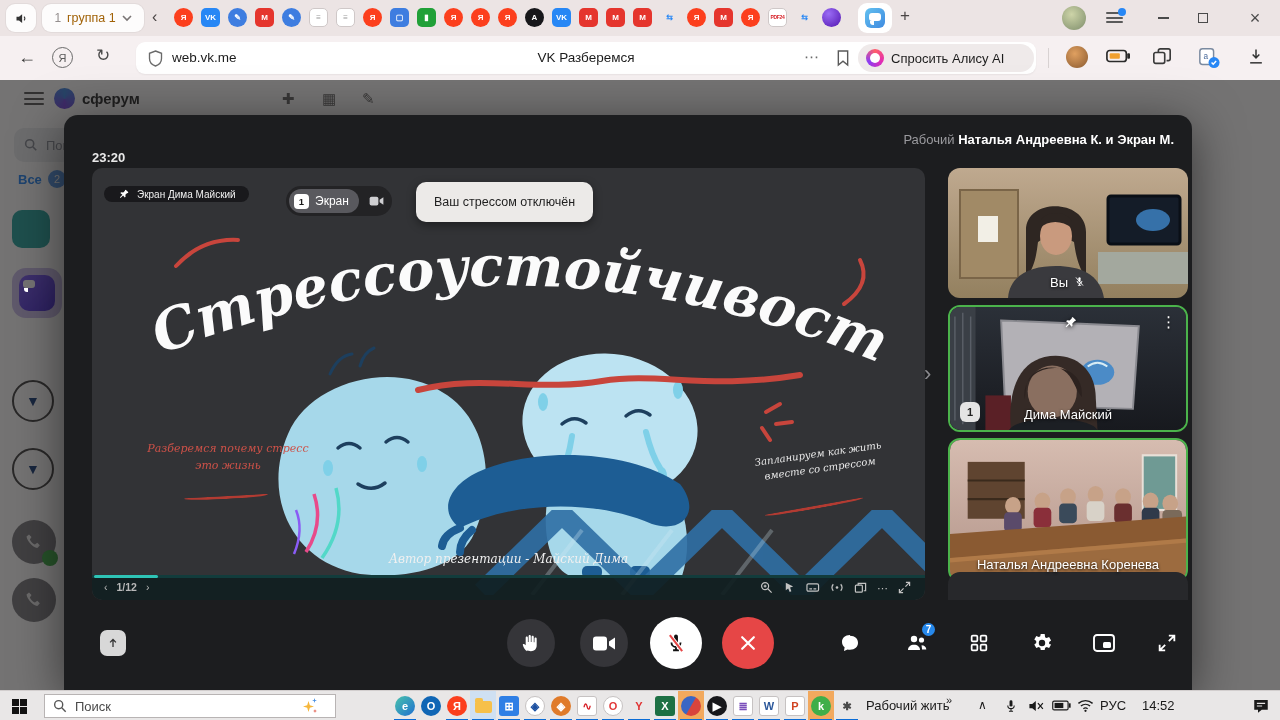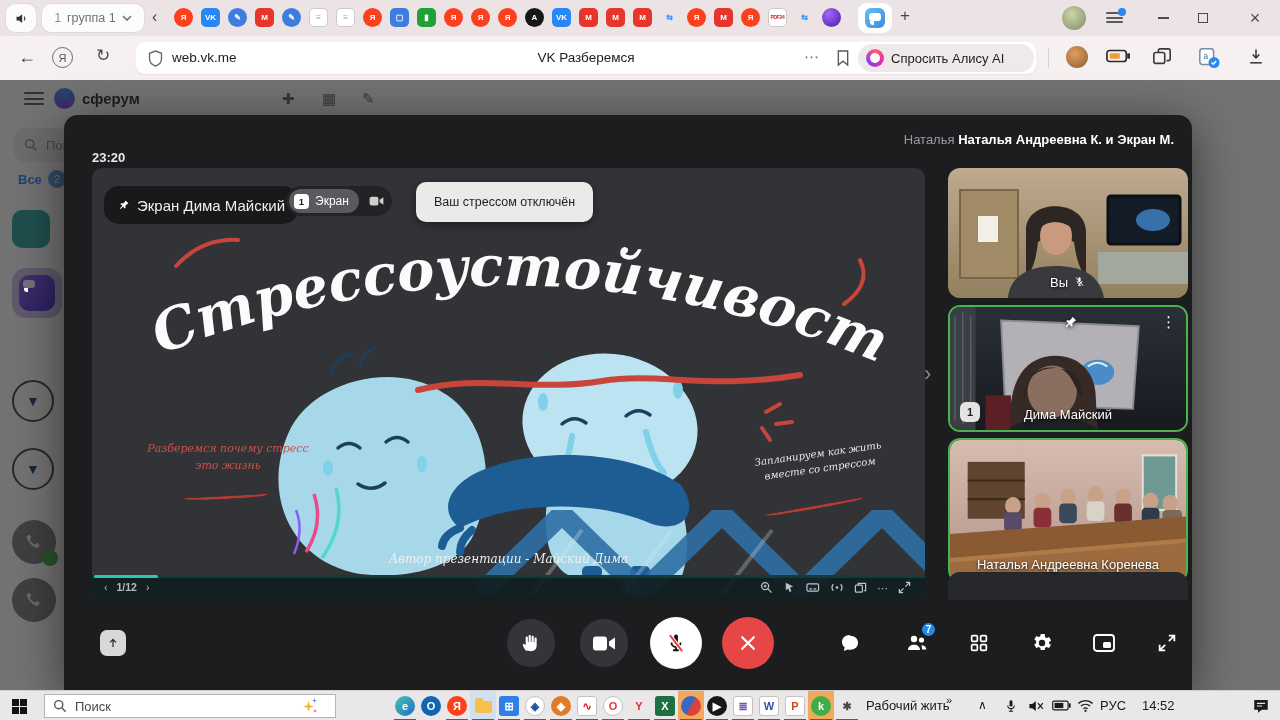--- a/index.html
+++ b/index.html
@@ -32,21 +32,21 @@
 .aliceic::after{content:"";position:absolute;inset:4px;background:#fff;border-radius:50%}
 
 
 #pagedim{position:absolute;left:0;top:80px;width:1280px;height:610px;background:#fff;overflow:hidden}
 #pagedim::after{content:"";position:absolute;inset:0;background:rgba(24,21,21,.60)}
 .railitem{position:absolute;left:12px}
 
 
 #modal{position:absolute;left:64px;top:115px;width:1128px;height:575px;background:#1c1d1f;border-radius:14px 14px 0 0;box-shadow:0 10px 50px rgba(0,0,0,.55);color:#e8e8e8}
 #stage{position:absolute;left:28px;top:53px;width:833px;height:432px;background:#323336;border-radius:10px;overflow:hidden}
-.pill{position:absolute;top:18px;height:38px;background:rgba(18,18,20,.78);border-radius:15px;display:flex;align-items:center;gap:7px;padding:0 13px;font-size:15px;color:#f0f0f0;z-index:6}
+.pill{position:absolute;top:18px;height:16px;background:rgba(18,18,20,.78);border-radius:15px;display:flex;align-items:center;gap:7px;padding:0 13px;font-size:10px;color:#f0f0f0;z-index:6}
 .segpill{position:absolute;top:18px;height:30px;background:#232325;border-radius:15px;display:flex;align-items:center;z-index:6}
 .seg1{height:24px;margin:3px;background:#59595e;border-radius:12px;display:flex;align-items:center;gap:6px;padding:0 10px 0 5px;font-size:12px;color:#fff}
 .minibadge{width:15px;height:15px;background:#fff;border-radius:4px;color:#1a1a1a;font-size:9.5px;font-weight:700;display:flex;align-items:center;justify-content:center}
 .tooltip{position:absolute;top:14px;height:40px;background:#eceae8;color:#1f1f1f;border-radius:10px;display:flex;align-items:center;padding:0 18px;font-size:12.5px;box-shadow:0 3px 10px rgba(0,0,0,.4);z-index:7}
 .handnote{font-family:"DejaVu Serif",serif;font-style:italic}
 .rednote{color:#cd5148;font-size:11px;line-height:1.55;text-align:center}
 .whitenote{color:#e9e9e9;font-size:10px;line-height:1.5;text-align:center}
 .swoosh{height:5px;border-radius:50%;border-bottom:3px solid #b23b32;transform:rotate(-3deg)}
 #viewerbar{position:absolute;left:0;bottom:0;width:100%;height:24px;background:rgba(16,30,33,.92);z-index:5;border-radius:0 0 10px 10px}
 .prog{position:absolute;left:0;top:-1px;width:100%;height:3px;background:#123c3c}
@@ -87,21 +87,21 @@
 
   <div id="tabbar">
     <div class="tabbtn" style="left:6px;width:30px">
       <svg width="15" height="15" viewBox="0 0 24 24">
           <path d="M4 9v6h4l5 4V5L8 9H4z" fill="#333"></path>
           <path d="M16 9a4 4 0 0 1 0 6" stroke="#333" fill="none" stroke-width="1.8"></path>
         </svg>
     </div>
     <div class="tabbtn" style="left:42px;width:102px;gap:6px">
       <span style="color:#948e8e;font-size:12px">1</span>
-      <span style="color:#737373;font-size:12.5px">группа 1</span>
+      <span style="color:#a16207;font-size:12.5px">группа 1</span>
       <svg width="10" height="7" viewBox="0 0 10 7">
           <path d="M1 1l4 4 4-4" stroke="#7a7575" stroke-width="1.6" fill="none"></path>
         </svg>
     </div>
     <div class="abs" style="left:152px;top:8px;color:#4a4545;font-size:16px">‹</div>
     <div id="favrow">
 
         <div class="fav round" style="background: rgb(252, 63, 29); color: rgb(255, 255, 255);">
           <span>Я</span>
         </div>
@@ -311,21 +311,21 @@
     <div class="railitem" style="top:498px;width:44px;height:44px;border-radius:50%;background:#7d7d82">
       <svg width="20" height="20" viewBox="0 0 24 24" style="margin:12px">
           <path d="M6 3l3 3-2 3c1 2.5 3.5 5 6 6l3-2 3 3-2.5 3C12 20 4 12 3 5.5z" fill="#e8e8e8"></path>
         </svg>
     </div>
   </div>
 
   <div id="modal">
     <div class="abs" style="left:28px;top:35px;font-weight:700;font-size:13px">23:20</div>
     <div class="abs" style="right:18px;top:17px;font-size:13px">
-      <span style="color:#9a9a9e">Наталья</span>
+      <span style="color:#9a9a9e">Рабочий</span>
       <span style="color:#fff;font-weight:700">Наталья Андреевна К. и Экран М.</span>
     </div>
 
     <div id="stage">
 
       <svg class="abs" style="left:50px;top:36px;z-index:2" width="750" height="185" viewBox="0 0 750 185">
         <defs>
             <path id="tarc" d="M15,152 Q370,8 735,158" fill="none"></path>
           </defs>
         <path d="M34,62 q26,-28 62,-26" stroke="#c8453c" stroke-width="4" fill="none" stroke-linecap="round"></path>

